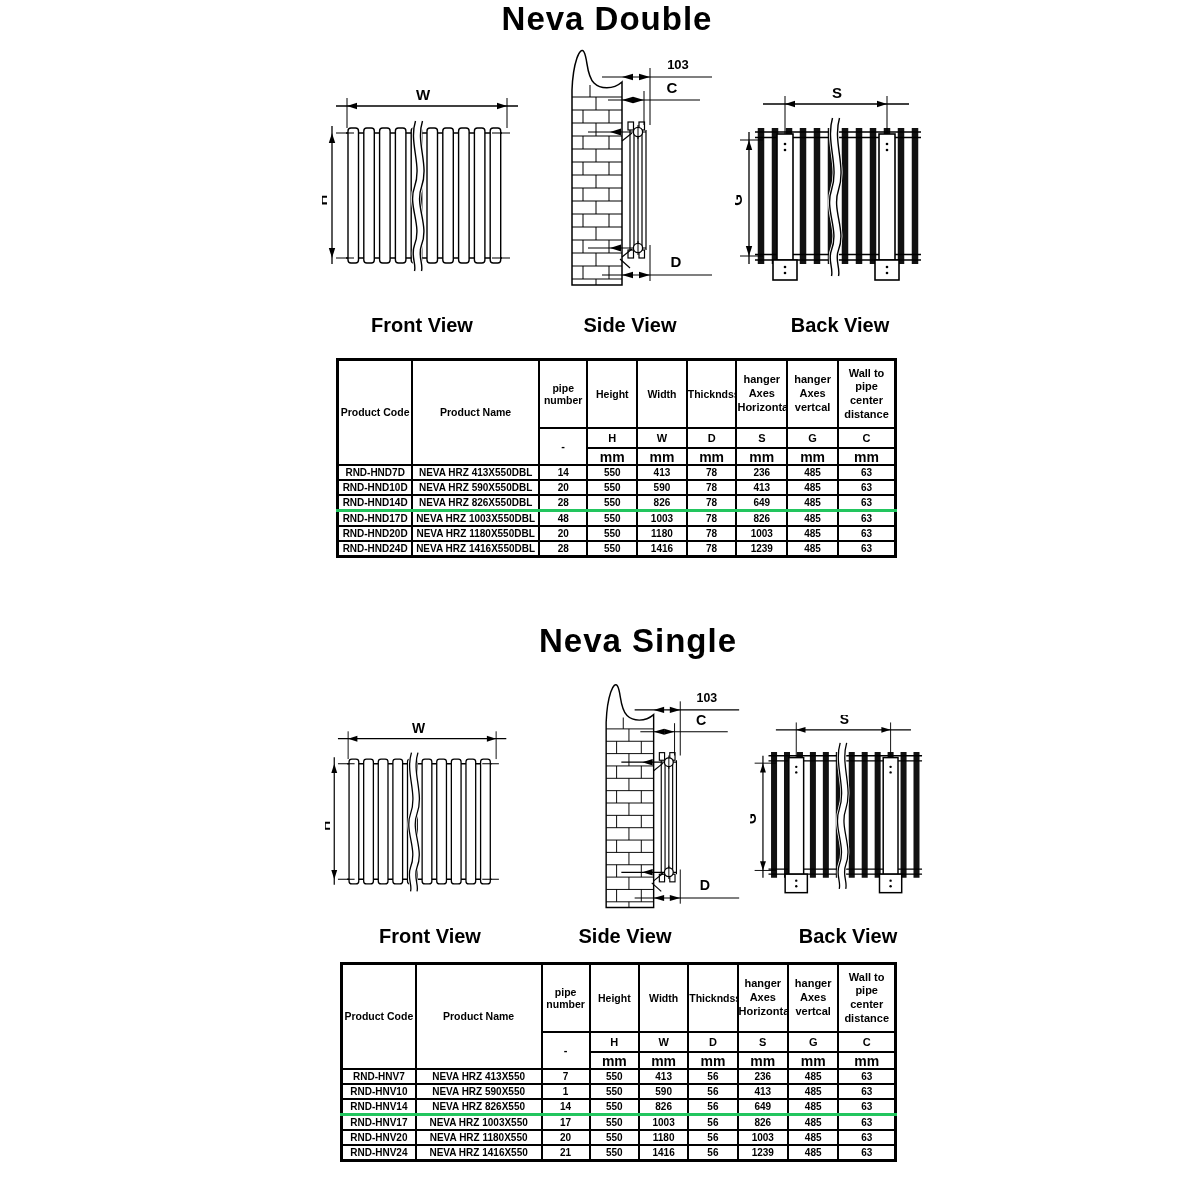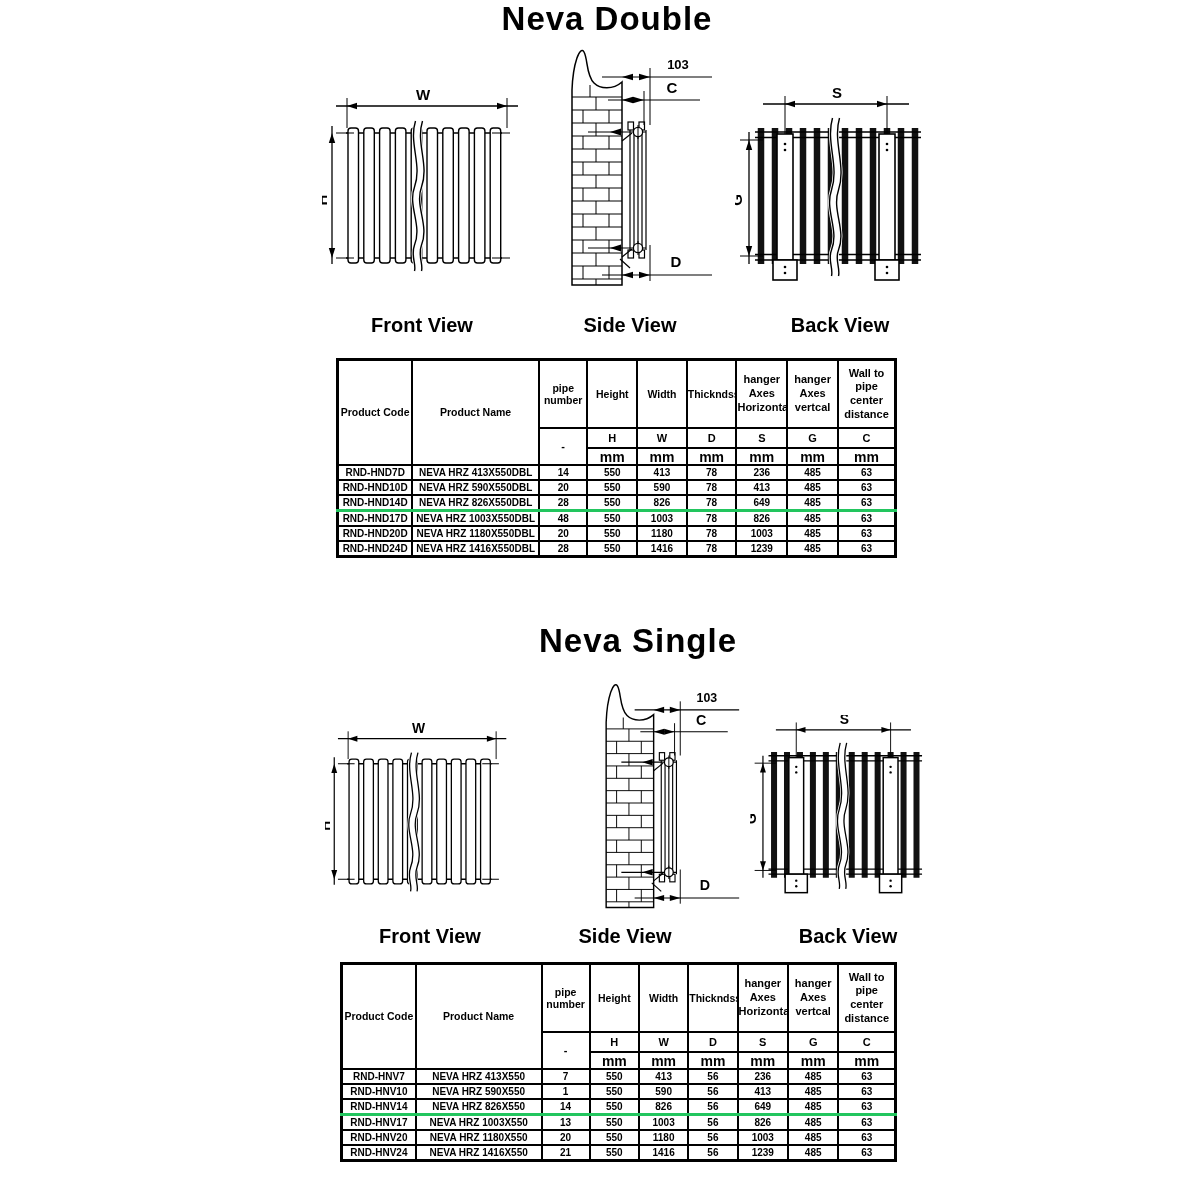--- a/index.html
+++ b/index.html
@@ -400,21 +400,21 @@
         <td>550</td>
         <td>826</td>
         <td>56</td>
         <td>649</td>
         <td>485</td>
         <td>63</td>
       </tr>
       <tr>
         <td>RND-HNV17</td>
         <td>NEVA HRZ 1003X550</td>
-        <td>13</td>
+        <td>17</td>
         <td>550</td>
         <td>1003</td>
         <td>56</td>
         <td>826</td>
         <td>485</td>
         <td>63</td>
       </tr>
       <tr>
         <td>RND-HNV20</td>
         <td>NEVA HRZ 1180X550</td>

